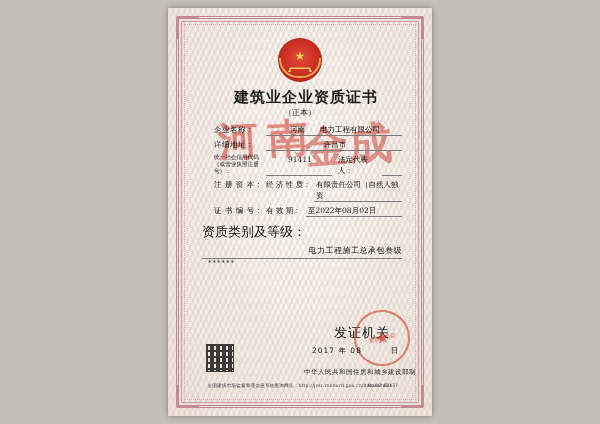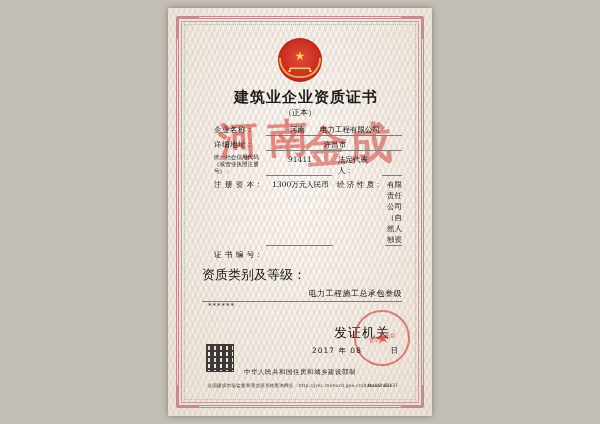--- a/index.html
+++ b/index.html
@@ -117,21 +117,21 @@
     font-size:5.5px;text-align:center;line-height:7px;
   }
   .redstamp .bigstar{
     position:absolute;left:50%;top:50%;transform:translate(-50%,-50%);
     font-size:17px;color:rgba(206,38,30,.6);
   }
   .dateline{
     position:absolute;left:128px;top:322px;font-size:7.5px;color:#151515;letter-spacing:1px;
   }
   .maker{
-    position:absolute;left:0;right:0;top:344px;text-align:center;
+    position:absolute;left:0;right:0;top:344px;text-align:right;
     font-size:6.5px;color:#222;letter-spacing:.5px;
   }
 
   
   .wm{
     position:absolute;top:88px;left:34px;
     font-size:40px;color:rgba(209,60,50,.45);
     font-family:"DejaVu Serif","Liberation Serif",serif;
     letter-spacing:10px;font-weight:bold;
     transform:rotate(-3deg);
@@ -216,31 +216,34 @@
             <div class="seg" style="flex:1;align-items:flex-end;">
               <div class="lbl2">法定代表人：</div>
               <div class="val2 hand"></div>
             </div>
           </div>
         </div>
 
         <div class="row">
           <div class="lbl">注 册 资 本：</div>
           <div class="inline">
-            <div class="val hand" style="max-width:72px;margin-right:4px;">1300万元人民币</div>
             <div class="seg" style="flex:1;justify-content:space-between;">
               <div class="lbl2" style="width:48px;">经 济 性 质：</div>
               <div class="val2 hand">有限责任公司（自然人独资</div>
             </div>
           </div>
         </div>
 
         <div class="row">
           <div class="lbl">证 书 编 号：</div>
           <div class="inline">
+            <div class="seg" style="flex:1;">
+              <div class="lbl2" style="width:40px;">有 效 期：</div>
+              <div class="val2 hand">至2022年08月02日</div>
+            </div>
           </div>
         </div>
 
         <div class="qual-title">资质类别及等级：</div>
         <div class="qual-box hand">电力工程施工总承包叁级</div>
         <div class="stars">******</div>
       </div>
 
       <div class="issuer">发证机关</div>
 

